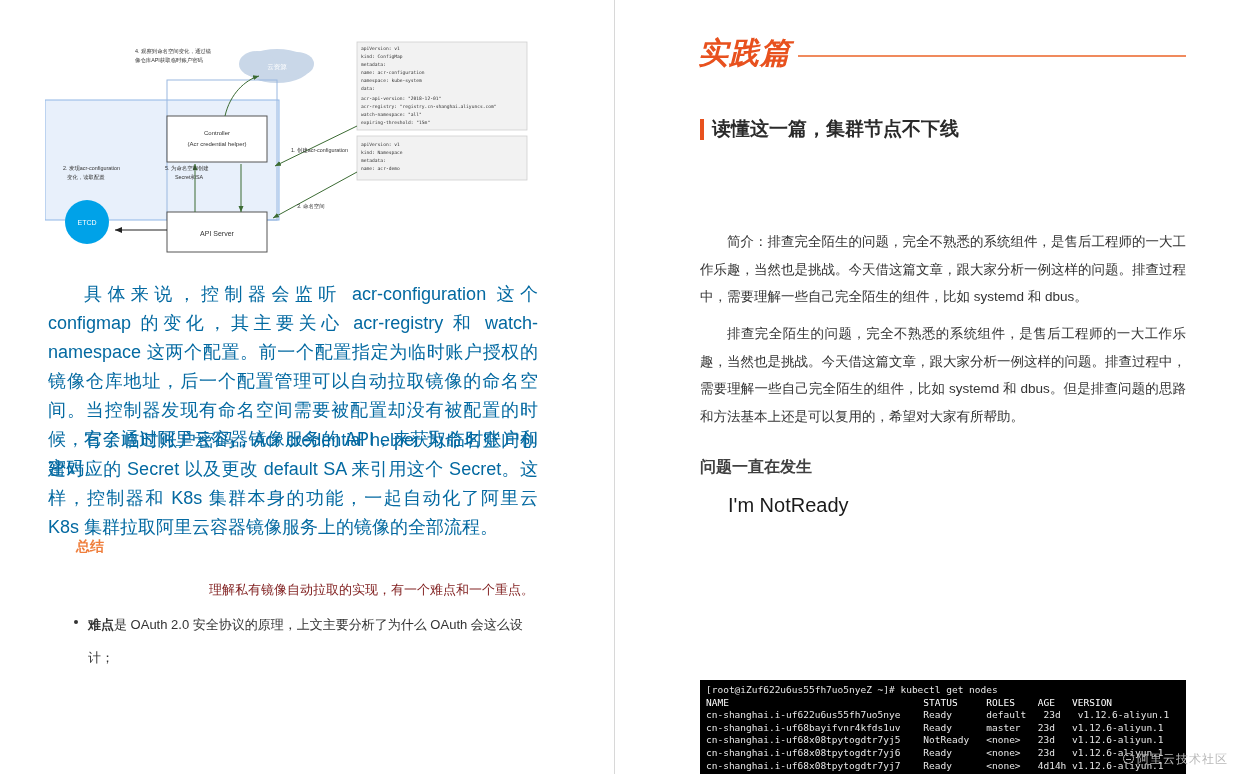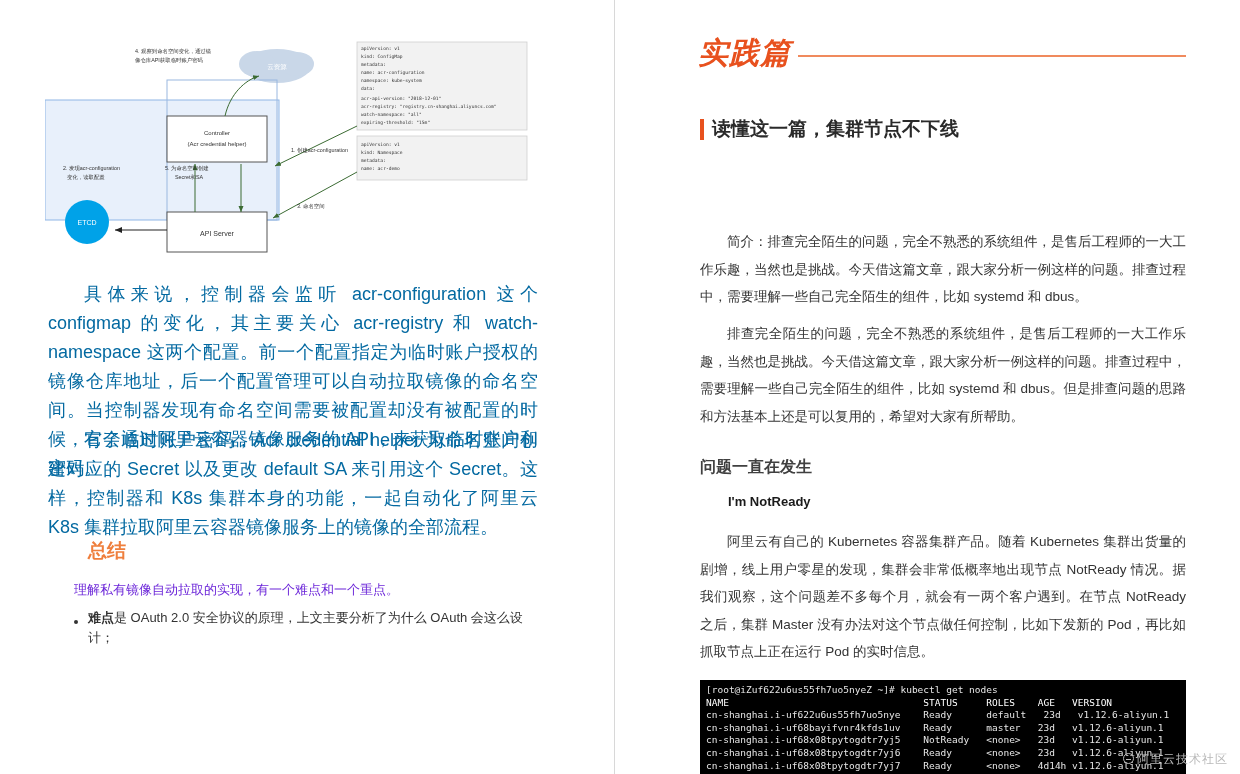--- a/index.html
+++ b/index.html
@@ -46,42 +46,43 @@
     width: 490px;
     color: #0369a1;
     font-size: 18px;
     line-height: 29px;
     text-align: justify;
   }
   .lp.indent { text-indent: 2em; }
 
   .l-sec-title {
     position: absolute;
-    left: 88px;
+    left: 76px;
     color: #ef7e3c;
-    font-size: 19px;
+    font-size: 14px;
     font-weight: bold;
   }
   .l-plain {
     position: absolute;
     left: 74px;
     width: 460px;
-    color: #6d28d9;
+    color: #7f1d1d;
     font-size: 13px;
     line-height: 28px;
+    text-align: right;
   }
   .bullet-list {
     position: absolute;
     left: 74px;
     width: 466px;
     margin: 0; padding: 0;
     list-style: none;
     color: #333;
     font-size: 13px;
-    line-height: 20px;
+    line-height: 33px;
   }
   .bullet-list li {
     position: relative;
     padding-left: 14px;
     margin-bottom: 4px;
   }
   .bullet-list li:before {
     content: "";
     position: absolute;
     left: 0; top: 12px;
@@ -144,22 +145,22 @@
     position: absolute;
     left: 700px;
     color: #404040;
     font-size: 16px;
     font-weight: bold;
   }
   .r-h4 {
     position: absolute;
     left: 728px;
     color: #1a1a1a;
-    font-size: 13px;
-    font-weight: bold;
+    font-size: 20px;
+    font-weight: normal;
   }
 
   .terminal {
     position: absolute;
     left: 700px; top: 680px;
     width: 486px; height: 94px;
     background: #000;
     color: #e6e6e6;
     font-family: "DejaVu Sans Mono", monospace;
     font-size: 9.5px;
@@ -292,21 +293,20 @@
   <div class="r-head-rule"></div>
 
   <div class="r-sub">读懂这一篇，集群节点不下线</div>
 
   <div class="rp" style="top:320px;">排查完全陌生的问题，完全不熟悉的系统组件，是售后工程师的一大工作乐趣，当然也是挑战。今天借这篇文章，跟大家分析一例这样的问题。排查过程中，需要理解一些自己完全陌生的组件，比如 systemd 和 dbus。但是排查问题的思路和方法基本上还是可以复用的，希望对大家有所帮助。</div>
   <div class="rp" style="top:228px;">简介：排查完全陌生的问题，完全不熟悉的系统组件，是售后工程师的一大工作乐趣，当然也是挑战。今天借这篇文章，跟大家分析一例这样的问题。排查过程中，需要理解一些自己完全陌生的组件，比如 systemd 和 dbus。</div>
 
   <div class="r-h3" style="top:457px;">问题一直在发生</div>
   <div class="r-h4" style="top:494px;">I'm NotReady</div>
 
-  <div class="rp" style="top:528px;">阿里云有自己的 Kubernetes 容器集群产品。随着 Kubernetes 集群出货量的剧增，线上用户零星的发现，集群会非常低概率地出现节点 NotReady 情况。据我们观察，这个问题差不多每个月，就会有一两个客户遇到。在节点 NotReady 之后，集群 Master 没有办法对这个节点做任何控制，比如下发新的 Pod，再比如抓取节点上正在运行 Pod 的实时信息。</div>
 
   <div class="terminal"><span>[root@iZuf622u6us55fh7uo5nyeZ ~]# kubectl get nodes</span>
 <span class="hdr">NAME                                  STATUS     ROLES    AGE   VERSION</span>
 <span>cn-shanghai.i-uf622u6us55fh7uo5nye    Ready      default   23d   v1.12.6-aliyun.1</span>
 <span>cn-shanghai.i-uf68bayifvnr4kfds1uv    Ready      master   23d   v1.12.6-aliyun.1</span>
 <span>cn-shanghai.i-uf68x08tpytogdtr7yj5    NotReady   &lt;none&gt;   23d   v1.12.6-aliyun.1</span>
 <span>cn-shanghai.i-uf68x08tpytogdtr7yj6    Ready      &lt;none&gt;   23d   v1.12.6-aliyun.1</span>
 <span>cn-shanghai.i-uf68x08tpytogdtr7yj7    Ready      &lt;none&gt;   4d14h v1.12.6-aliyun.1</span></div>
 
   <div class="watermark"><span class="wm-icon"></span><span>阿里云技术社区</span></div>

